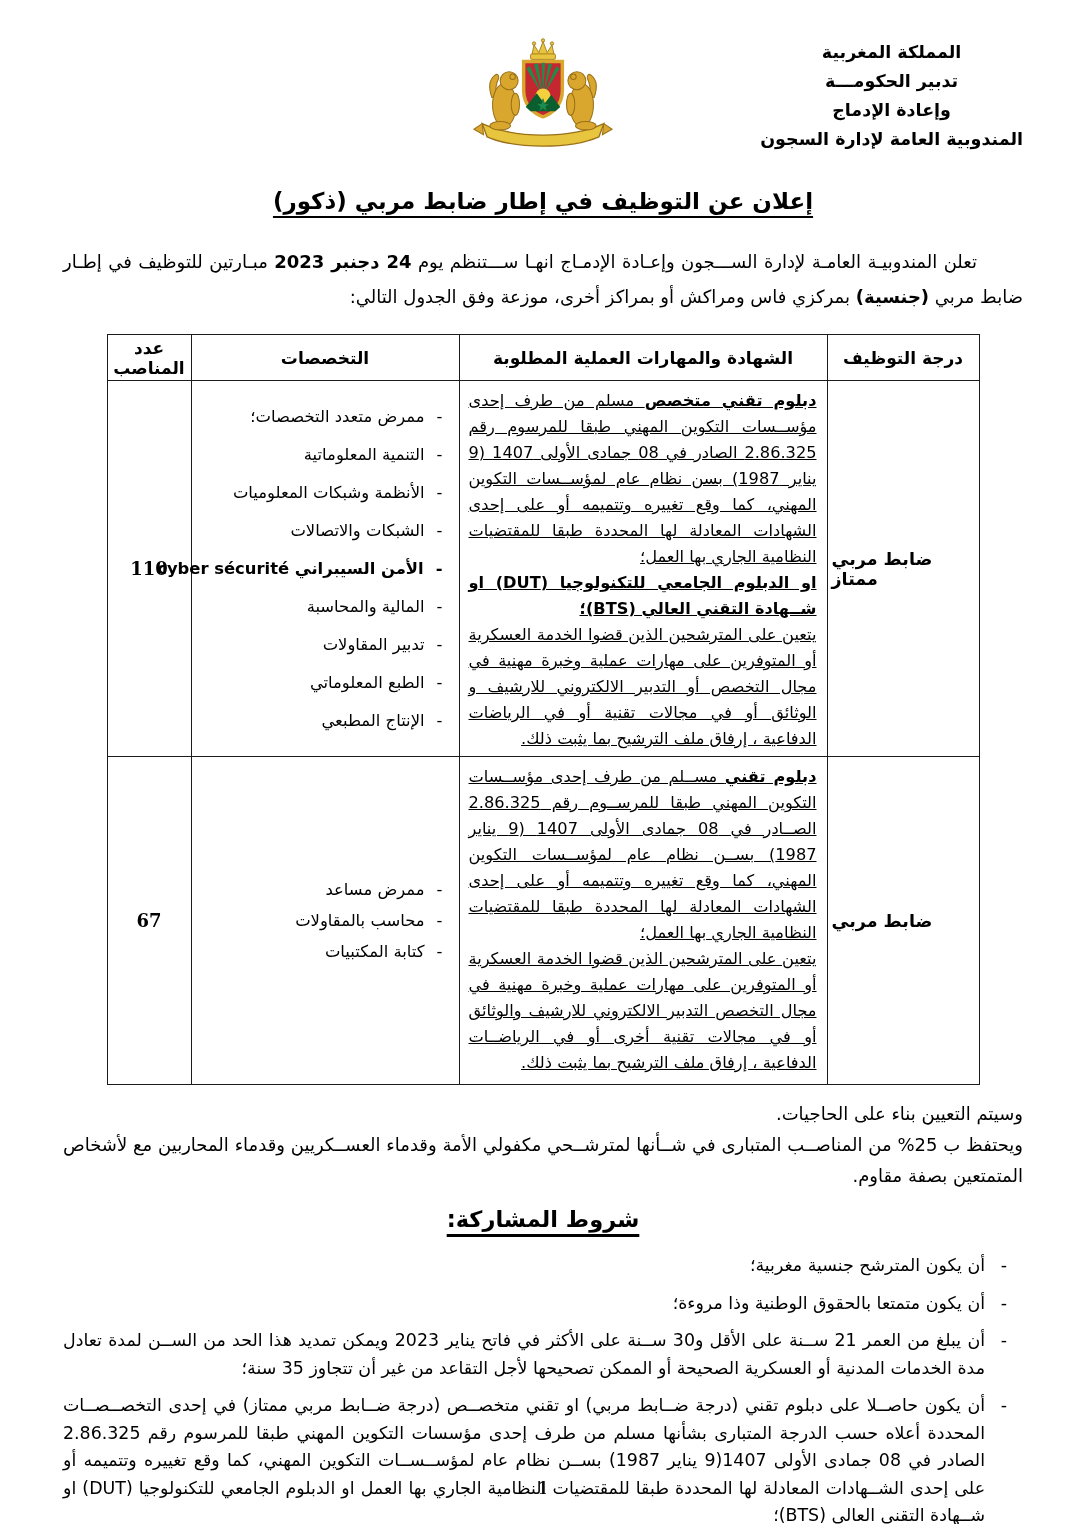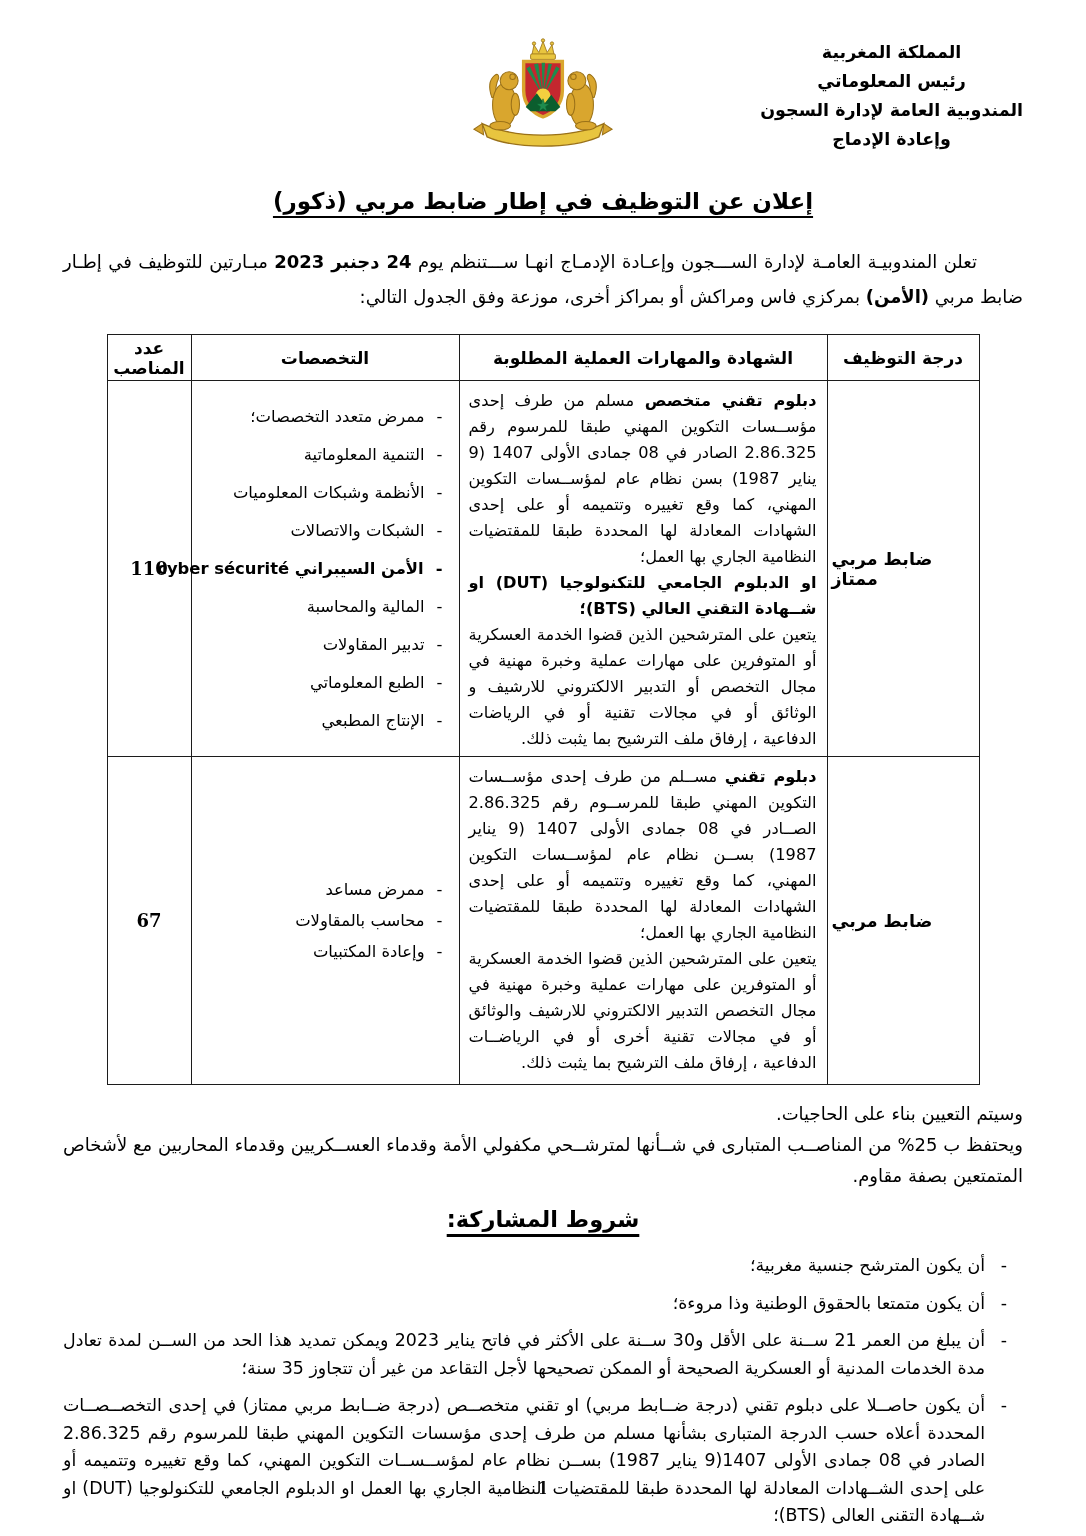--- a/index.html
+++ b/index.html
@@ -51,21 +51,21 @@
   table.jobs th, table.jobs td { border: 1.7px solid #1c1c1c; }
   table.jobs thead th {
     height: 46px; vertical-align: middle; text-align: center;
     font-size: 17px; font-weight: bold; line-height: 20px; padding: 2px;
   }
   .cert-cell {
     vertical-align: top; text-align: justify;
     padding: 7px 10px 4px 9px;
     font-size: 16.2px; line-height: 26px;
   }
-  .cert-cell p { margin: 0; }
+  .cert-cell p { margin: 0; text-decoration: underline; }
   .specs-cell { vertical-align: middle; padding: 6px 16px; font-size: 16.4px; }
   .spec-item { text-align: right; white-space: nowrap; }
   .row1 .spec-item { margin: 15px 0; line-height: 23px; }
   .row2 .spec-item { margin: 8px 0; line-height: 23px; }
   .spec-item .dash { margin-left: 12px; }
   .grade-cell {
     vertical-align: middle; text-align: left;
     font-weight: bold; font-size: 17.5px; padding: 4px;
   }
   .count-cell {
@@ -99,23 +99,23 @@
 </style>
 </head>
 <body>
 
 <div class="page">
   <div class="content">
 
     <div class="header">
       <div class="header-text">
         <div>المملكة المغربية</div>
-        <div>رئيس المعلوماتي</div>
+        <div>تدبير الحكومـــة</div>
+        <div>وإعادة الإدماج</div>
         <div>المندوبية العامة لإدارة السجون</div>
-        <div>وإعادة الإدماج</div>
       </div>
       <div class="logo-wrap">
         <svg width="152" height="118" viewBox="0 0 220 165">
 
           <path d="M22,124 C70,146 150,146 198,124 L191,143 C150,161 70,161 29,143 Z" stroke="#9A7118" stroke-width="2" fill="#E8C53F"></path>
           <path d="M22,124 L10,132 L24,140 Z" stroke="#9A7118" stroke-width="1.5" fill="#D9A62E"></path>
           <path d="M198,124 L210,132 L196,140 Z" stroke="#9A7118" stroke-width="1.5" fill="#D9A62E"></path>
 
           <g stroke="#9A7118" stroke-width="1.5">
             <path d="M36,86 Q28,64 40,54 Q46,50 46,58 Q40,70 42,86 Z" fill="#D9A62E"></path>
@@ -161,21 +161,21 @@
             <path d="M110,88 L112.4,95 L119.6,95 L113.8,99.4 L116,106.4 L110,102.2 L104,106.4 L106.2,99.4 L100.4,95 L107.6,95 Z" stroke="#0B5E2E" stroke-width="0.8" fill="#1E8C4E"></path>
           </g>
         </svg>
       </div>
     </div>
 
     <div class="doc-title">
       <span class="u">إعلان عن التوظيف في إطار ضابط مربي (ذكور)</span>
     </div>
 
-    <p class="intro"><span>تعلن المندوبيـة العامـة لإدارة الســـجون وإعـادة الإدمـاج انهـا ســـتنظم يوم </span><span class="b">24 دجنبر 2023</span><span> مبـارتين للتوظيف في إطـار ضابط مربي </span><span class="b">(الأمن)</span><span> بمركزي فاس ومراكش أو بمراكز أخرى، موزعة وفق الجدول التالي:</span></p>
+    <p class="intro"><span>تعلن المندوبيـة العامـة لإدارة الســـجون وإعـادة الإدمـاج انهـا ســـتنظم يوم </span><span class="b">24 دجنبر 2023</span><span> مبـارتين للتوظيف في إطـار ضابط مربي </span><span class="b">(جنسية)</span><span> بمركزي فاس ومراكش أو بمراكز أخرى، موزعة وفق الجدول التالي:</span></p>
 
     <table class="jobs">
       <colgroup>
         <col style="width:152px">
           <col style="width:368px">
           <col style="width:268px">
           <col style="width:84px">
       </colgroup>
       <thead>
         <tr>
@@ -208,21 +208,21 @@
         </tr>
         <tr class="row2">
           <td class="grade-cell">ضابط مربي</td>
           <td class="cert-cell">
             <p><span class="b">دبلوم تقني</span><span> مســلم من طرف إحدى مؤســسات التكوين المهني طبقا للمرســوم رقم 2.86.325 الصــادر في 08 جمادى الأولى 1407 (9 يناير 1987) بســن نظام عام لمؤســسات التكوين المهني، كما وقع تغييره وتتميمه أو على إحدى الشهادات المعادلة لها المحددة طبقا للمقتضيات النظامية الجاري بها العمل؛</span></p>
             <p>يتعين على المترشحين الذين قضوا الخدمة العسكرية أو المتوفرين على مهارات عملية وخبرة مهنية في مجال التخصص التدبير الالكتروني للارشيف والوثائق أو في مجالات تقنية أخرى أو في الرياضــات الدفاعية ، إرفاق ملف الترشيح بما يثبت ذلك.</p>
           </td>
           <td class="specs-cell">
             <div class="spec-item"><span class="dash">-</span><span>ممرض مساعد</span></div>
             <div class="spec-item"><span class="dash">-</span><span>محاسب بالمقاولات</span></div>
-            <div class="spec-item"><span class="dash">-</span><span>وإعادة المكتبيات</span></div>
+            <div class="spec-item"><span class="dash">-</span><span>كتابة المكتبيات</span></div>
           </td>
           <td class="count-cell">67</td>
         </tr>
       </tbody>
     </table>
 
     <div class="after-table">
       <div class="line1">وسيتم التعيين بناء على الحاجيات.</div>
       <div class="para2">ويحتفظ ب 25% من المناصــب المتبارى في شــأنها لمترشــحي مكفولي الأمة وقدماء العســكريين وقدماء المحاربين مع لأشخاص المتمتعين بصفة مقاوم.</div>
     </div>

